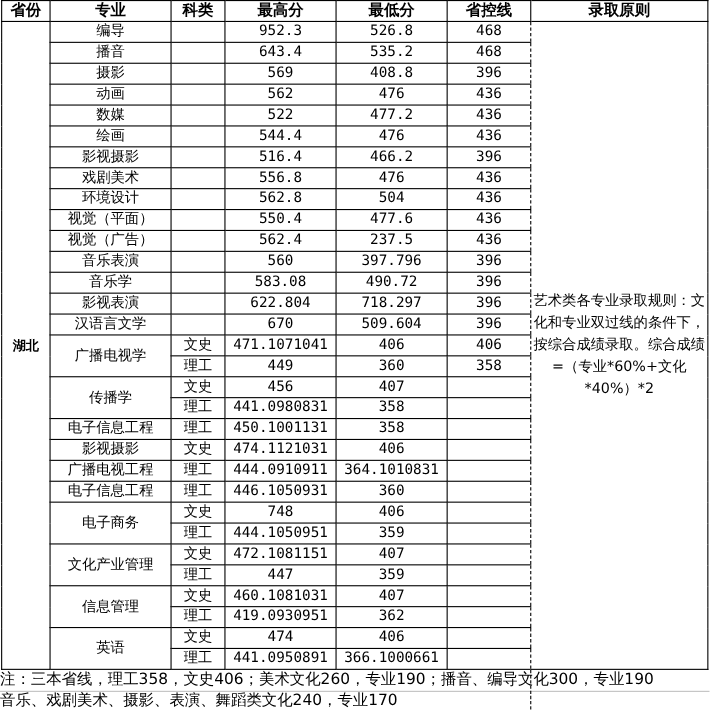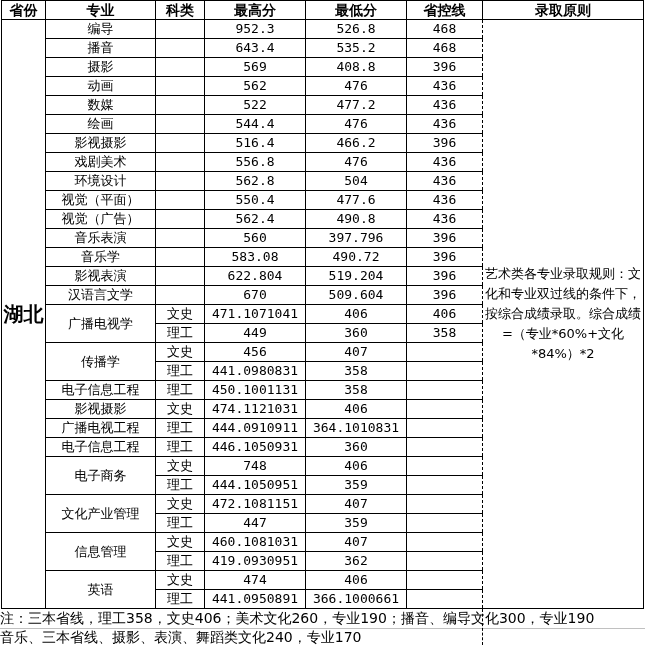--- a/index.html
+++ b/index.html
@@ -6,21 +6,21 @@
   body { width:645px; height:645px; overflow:hidden; position:relative;
          font-family: "DejaVu Sans", "Liberation Sans", sans-serif; color:#000; }
   table.sheet { position:absolute; left:1px; top:0; border-collapse:collapse; table-layout:fixed; }
   table.sheet td { border:1px solid #000; padding:0; height:18px; line-height:18px;
                    text-align:center; font-size:13px; white-space:nowrap; overflow:hidden; }
   table.sheet td.num { font-family:"DejaVu Sans Mono","Liberation Mono",monospace; font-size:13px; }
   table.sheet tr.head td { font-weight:bold; font-size:14px; }
   table.sheet td.dash-r { border-right:1px dashed #000; }
   table.sheet td.rule { border-left:1px dashed #000; border-right:1px solid #000;
                         white-space:normal; line-height:20px; font-size:13px; padding:0 2px; }
-  table.sheet td.prov { font-weight:bold; font-size:20px; }
+  table.sheet td.prov { font-weight:bold; font-size:12px; }
   .notes { position:absolute; left:0; width:645px; font-size:14px; white-space:nowrap; overflow:hidden; }
   .note1 { top:609px; height:19px; line-height:19px; border-bottom:1px solid #c0c0c0; }
   .note2 { top:628px; height:17px; line-height:18px; }
   .note-dash { position:absolute; left:482px; top:609px; height:36px; border-left:1px dashed #000; }
 </style>
 </head>
 <body>
 
 <table class="sheet">
   <colgroup>
@@ -42,21 +42,21 @@
       <td class="dash-r">省控线</td>
       <td>录取原则</td>
     </tr>
   <tr>
         <td class="prov" rowspan="31">湖北</td>
         <td>编导</td>
         <td></td>
         <td class="num">952.3</td>
         <td class="num">526.8</td>
         <td class="num dash-r">468</td>
-        <td class="rule" rowspan="31">艺术类各专业录取规则：文化和专业双过线的条件下，按综合成绩录取。综合成绩=（专业*60%+文化*84%）*2</td>
+        <td class="rule" rowspan="31">艺术类各专业录取规则：文化和专业双过线的条件下，按综合成绩录取。综合成绩=（专业*60%+文化*40%）*2</td>
       </tr>
       <tr>
         <td>播音</td>
         <td></td>
         <td class="num">643.4</td>
         <td class="num">535.2</td>
         <td class="num dash-r">468</td>
       </tr>
       <tr>
         <td>摄影</td>
@@ -111,42 +111,42 @@
         <td>视觉（平面）</td>
         <td></td>
         <td class="num">550.4</td>
         <td class="num">477.6</td>
         <td class="num dash-r">436</td>
       </tr>
       <tr>
         <td>视觉（广告）</td>
         <td></td>
         <td class="num">562.4</td>
-        <td class="num">490.8</td>
+        <td class="num">237.5</td>
         <td class="num dash-r">436</td>
       </tr>
       <tr>
         <td>音乐表演</td>
         <td></td>
         <td class="num">560</td>
         <td class="num">397.796</td>
         <td class="num dash-r">396</td>
       </tr>
       <tr>
         <td>音乐学</td>
         <td></td>
         <td class="num">583.08</td>
         <td class="num">490.72</td>
         <td class="num dash-r">396</td>
       </tr>
       <tr>
         <td>影视表演</td>
         <td></td>
         <td class="num">622.804</td>
-        <td class="num">519.204</td>
+        <td class="num">718.297</td>
         <td class="num dash-r">396</td>
       </tr>
       <tr>
         <td>汉语言文学</td>
         <td></td>
         <td class="num">670</td>
         <td class="num">509.604</td>
         <td class="num dash-r">396</td>
       </tr>
       <tr>
@@ -252,14 +252,14 @@
       <tr>
         <td>理工</td>
         <td class="num">441.0950891</td>
         <td class="num">366.1000661</td>
         <td class="num dash-r"></td>
       </tr>
     </tbody>
 </table>
 
 <div class="notes note1">注：三本省线，理工358，文史406；美术文化260，专业190；播音、编导文化300，专业190</div>
-<div class="notes note2">音乐、三本省线、摄影、表演、舞蹈类文化240，专业170</div>
+<div class="notes note2">音乐、戏剧美术、摄影、表演、舞蹈类文化240，专业170</div>
 <div class="note-dash"></div>
 
 </body></html>

